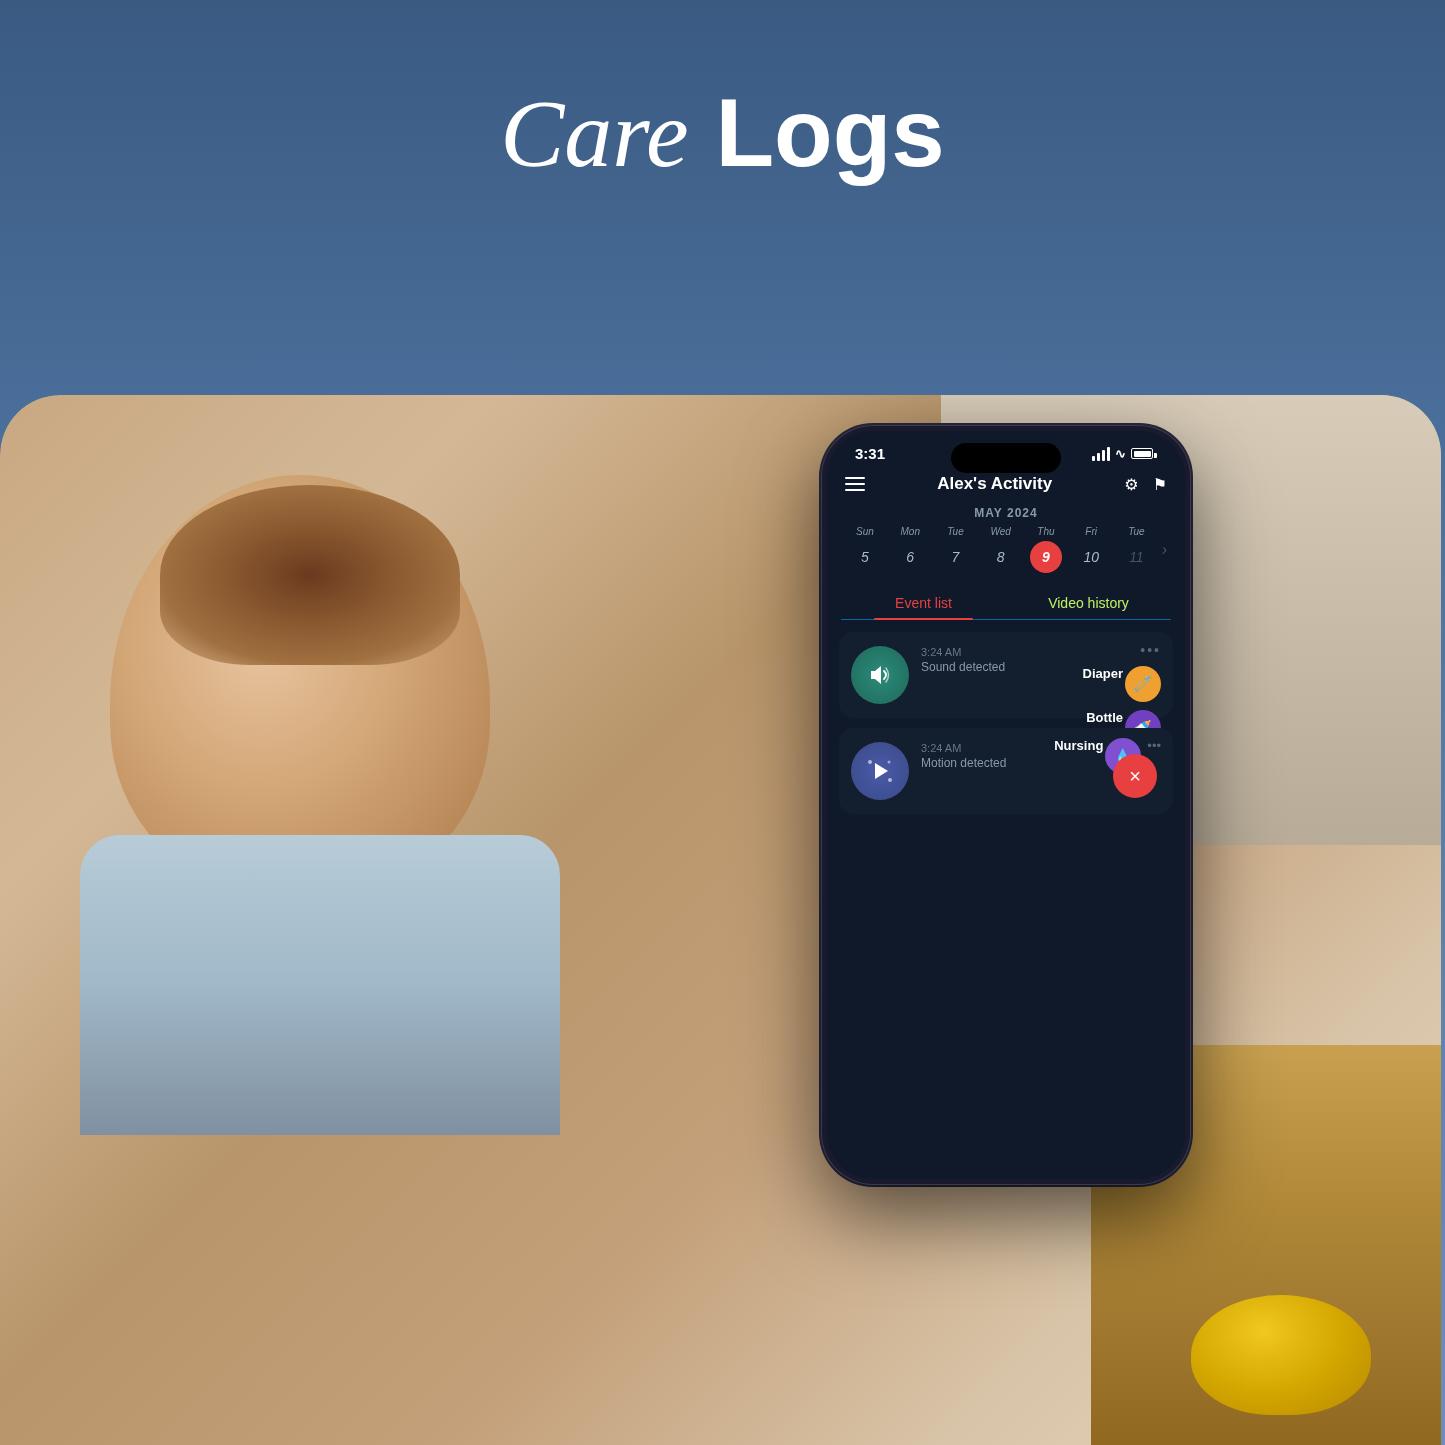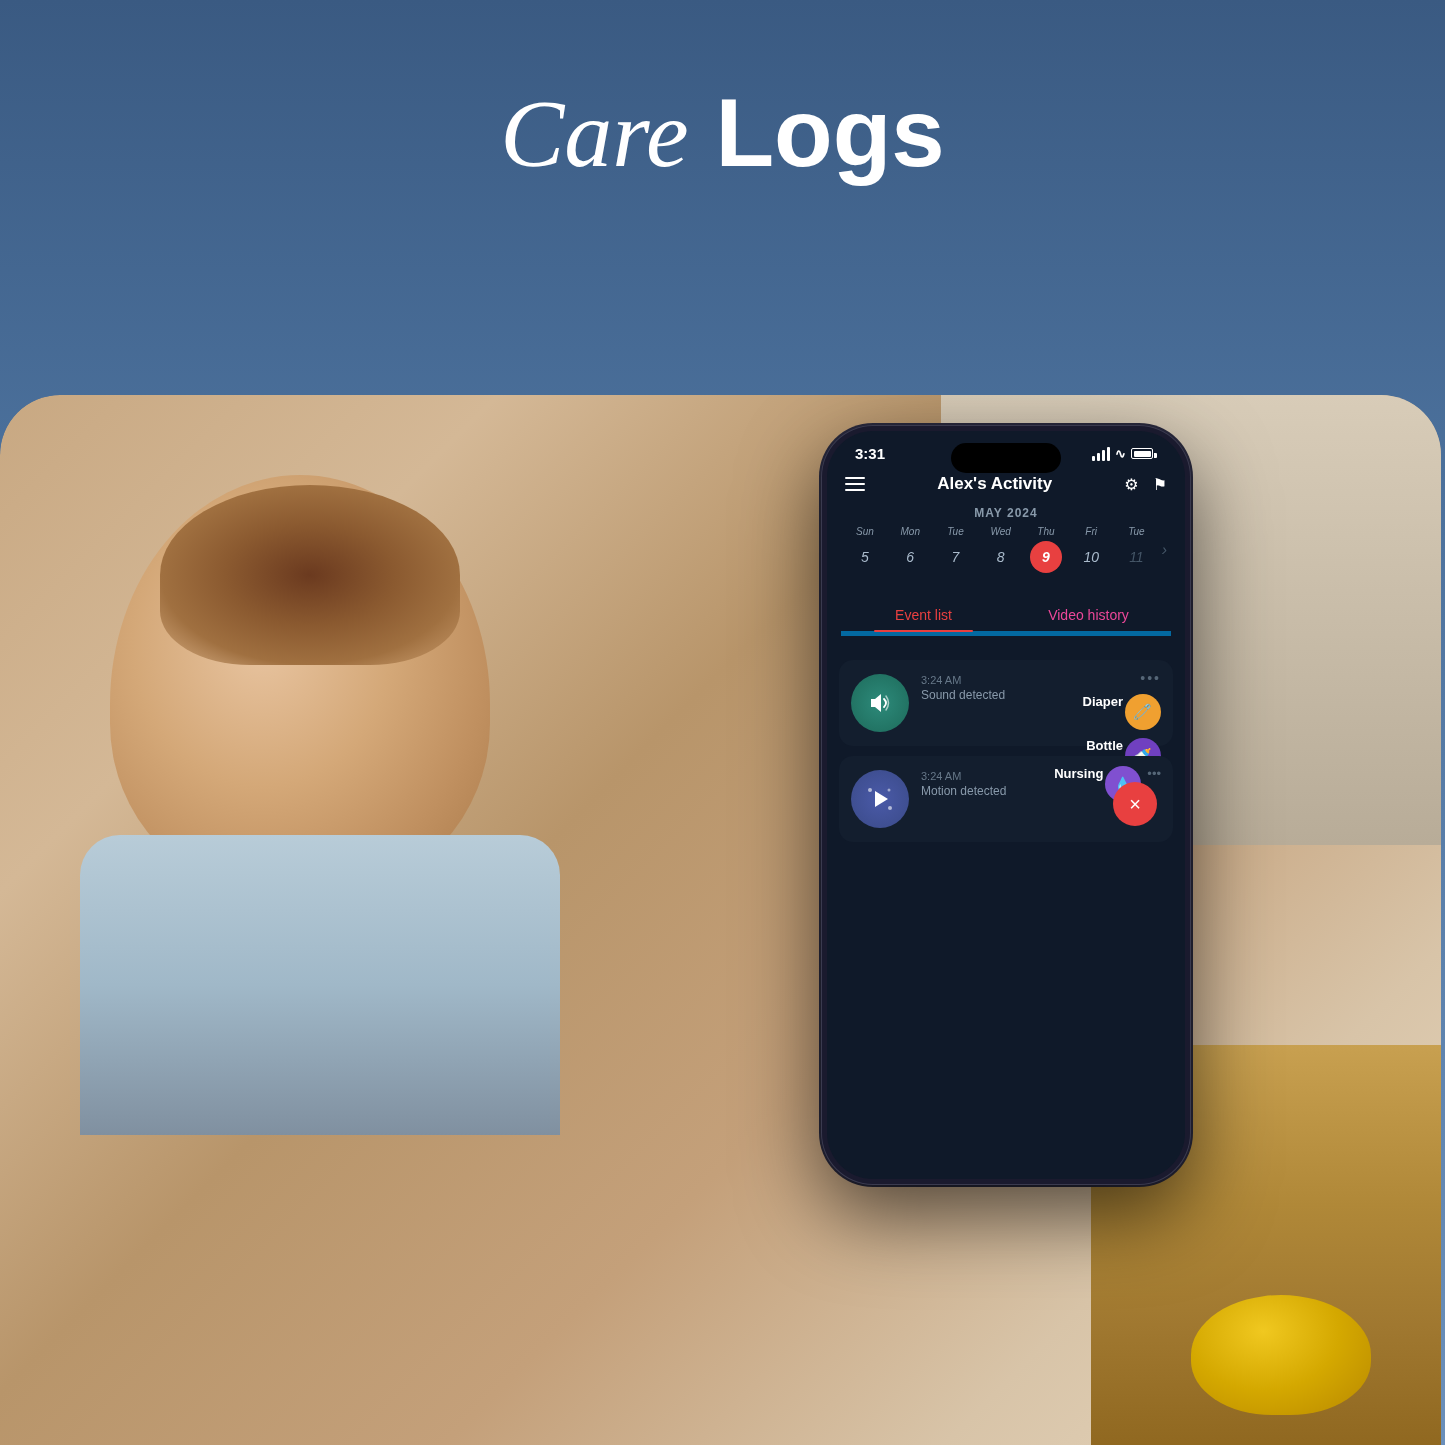--- a/index.html
+++ b/index.html
@@ -309,30 +309,30 @@
     }
 
     .calendar-nav-arrow {
       color: #445566;
       font-size: 16px;
     }
 
     
     .tab-bar {
       display: flex;
-      border-bottom: 5px solid #0369a1;
-      margin: 16px 14px;
+      border-bottom: 1px solid #0369a1;
+      margin: 4px 14px;
     }
 
     .tab-item {
       flex: 1;
       text-align: center;
       padding: 10px 0 8px;
       font-size: 14px;
-      color: #ec4899;
+      color: #bef264;
       cursor: pointer;
       position: relative;
     }
 
     .tab-item.active {
       color: #e84040;
     }
 
     .tab-item.active::after {
       content: '';

